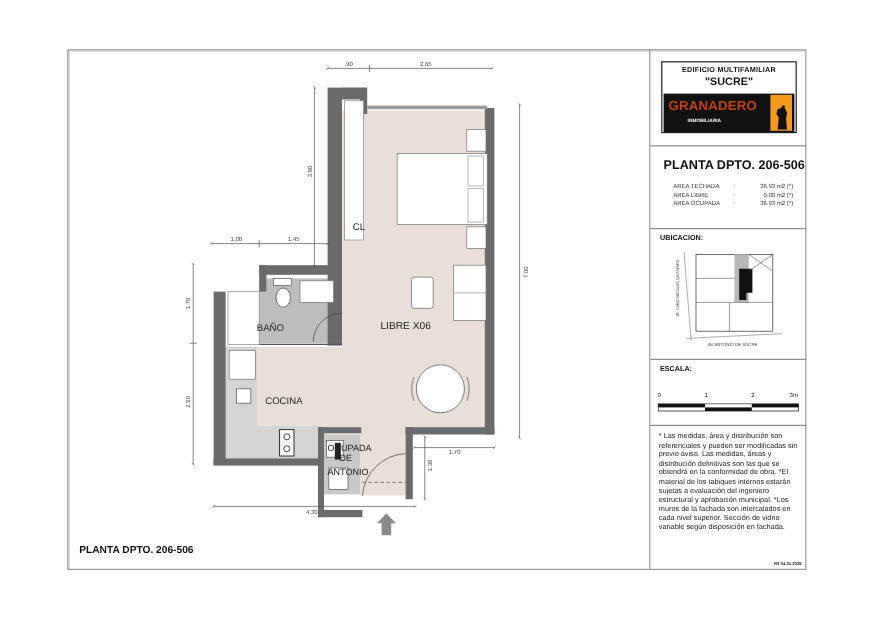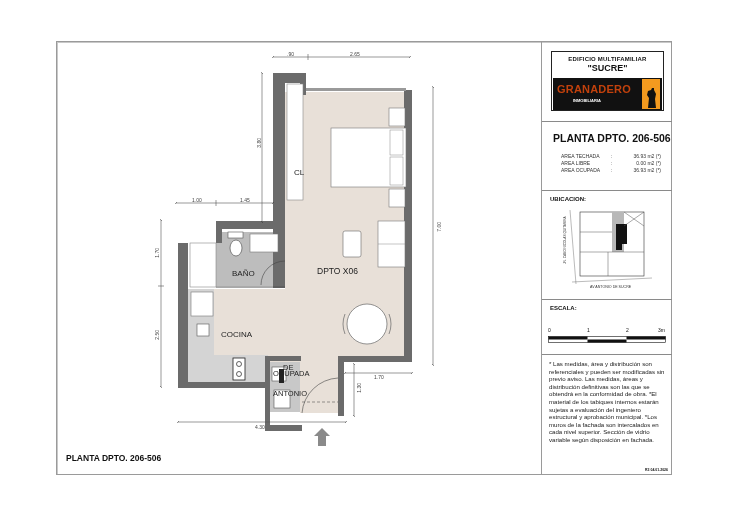--- a/index.html
+++ b/index.html
@@ -119,26 +119,26 @@
 <span class="dim dim-v" style="left:256px;top:138px">3.80</span>
 <span class="dim dim-v" style="left:436px;top:222px">7.00</span>
 <span class="dim" style="left:192px;top:197px">1.00</span>
 <span class="dim" style="left:240px;top:197px">1.45</span>
 <span class="dim dim-v" style="left:154px;top:248px">1.70</span>
 <span class="dim dim-v" style="left:154px;top:330px">2.50</span>
 <span class="dim" style="left:255px;top:424px">4.30</span>
 <span class="dim" style="left:374px;top:374px">1.70</span>
 <span class="dim dim-v" style="left:356px;top:383px">1.30</span>
 
-<span class="room-label" style="left:294px;top:168px">CL</span>
-<span class="room-label" style="left:232px;top:269px">BAÑO</span>
-<span class="room-label" style="left:317px;top:266px;font-size:8.5px">DPTO X06</span>
+<span class="room-label" style="left:294px;top:185px">CL</span>
+<span class="room-label" style="left:214px;top:269px">BAÑO</span>
+<span class="room-label" style="left:317px;top:266px;font-size:8.5px">LIBRE X06</span>
 <span class="room-label" style="left:221px;top:330px">COCINA</span>
 <span class="room-label" style="left:273px;top:369px;font-size:7.5px">OCUPADA</span>
-<span class="room-label" style="left:283px;top:363px;font-size:7.5px">DE</span>
+<span class="room-label" style="left:283px;top:377px;font-size:7.5px">DE</span>
 <span class="room-label" style="left:273px;top:389px;font-size:7.5px">ANTONIO</span>
 
 <div class="bottom-title">PLANTA  DPTO. 206-506</div>
 
 <div class="panel">
   <div class="psec" style="top:0;height:81px">
     <div class="logo-box">
       <div class="logo-top">
         <div class="l1">EDIFICIO MULTIFAMILIAR</div>
         <div class="l2">"SUCRE"</div>

